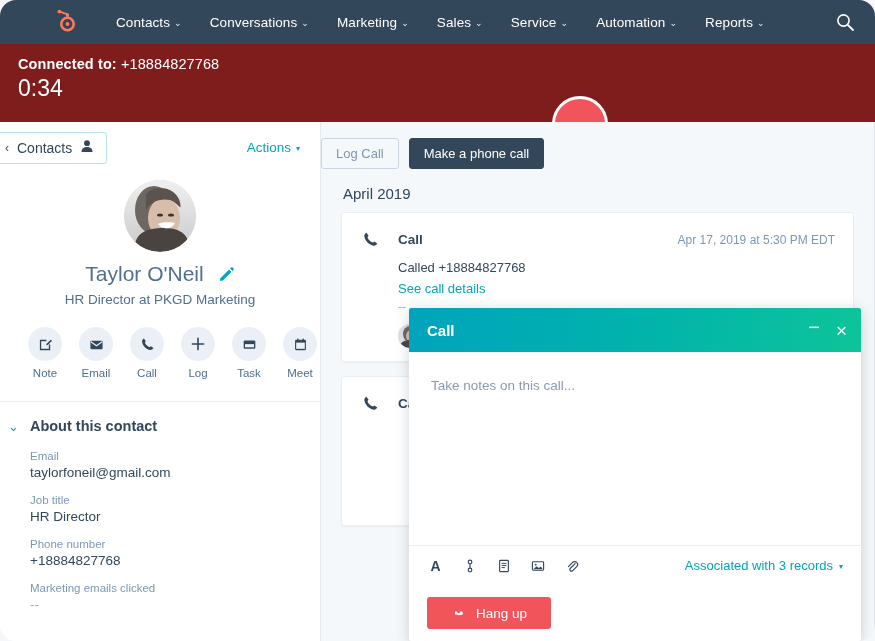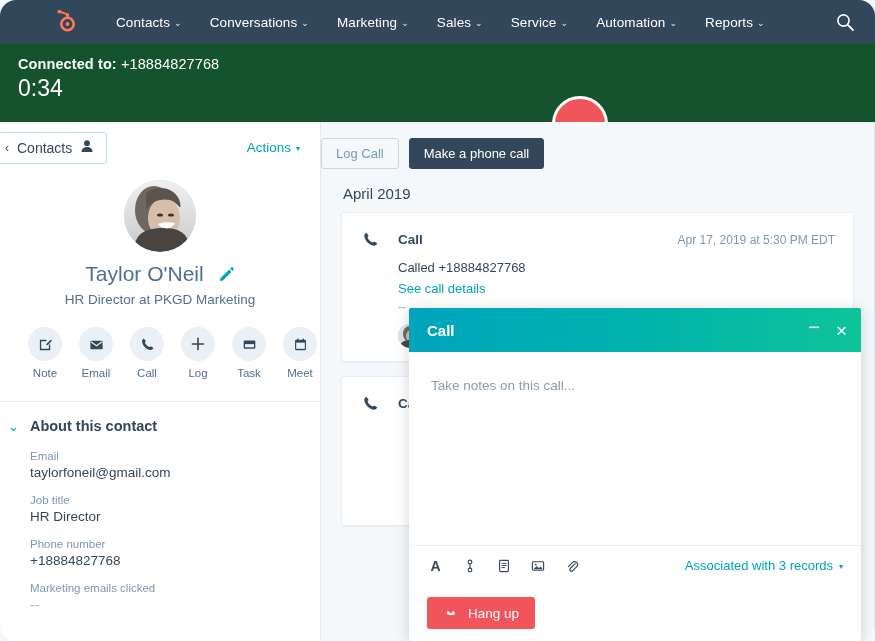--- a/index.html
+++ b/index.html
@@ -23,21 +23,21 @@
     color: #ffffff; font-size: 13.5px; padding: 0 14px;
     display: flex; align-items: center; gap: 4px; cursor: pointer;
     white-space: nowrap; letter-spacing: .1px;
   }
   .nav-caret { font-size: 9px; opacity: .9; position: relative; top: 1px; }
   .nav-search { position: absolute; right: 20px; top: 12px; width: 20px; height: 20px; cursor: pointer; }
 
   
   .callbar {
     position: absolute; top: 44px; left: 0; width: 875px; height: 78px;
-    background: #14532d;
+    background: #7f1d1d;
     overflow: hidden;
   }
   .callbar-text { position: absolute; left: 18px; top: 12px; color: #fff; }
   .callbar-line1 { font-size: 14.5px; font-weight: bold; letter-spacing: .1px; }
   .callbar-line1 .num { font-weight: normal; }
   .callbar-timer { font-size: 23px; font-weight: normal; margin-top: 3px; }
   .hangup-circle {
     position: absolute; left: 552px; top: 52px;
     width: 56px; height: 56px; border-radius: 50%;
     background: #f2545b; border: 3px solid #ffffff;
@@ -156,21 +156,21 @@
     height: 40px; border-top: 1px solid #eaf0f6;
     display: flex; align-items: center; padding: 0 18px;
   }
   .tool-icons { display: flex; align-items: center; gap: 17px; }
   .ti { width: 17px; height: 17px; display: flex; align-items: center; justify-content: center; cursor: pointer; color: #33475b; }
   .assoc { margin-left: auto; color: #00a4bd; font-size: 13px; cursor: pointer; display: flex; align-items: center; gap: 6px; }
   .assoc .tri { font-size: 8px; position: relative; top: 1px; }
   .widget-footer { height: 56px; display: flex; align-items: center; padding: 0 18px; }
   .hangup-btn {
     background: #f2545b; color: #ffffff; font-size: 13.5px;
-    height: 32px; padding: 0 16px; border-radius: 3px;
+    height: 32px; padding: 0 24px; border-radius: 3px;
     display: flex; align-items: center; gap: 9px; cursor: pointer;
   }
 </style>
 </head>
 <body>
 
 <div id="app">
 
   <div class="topnav">
     <div class="hs-logo">

